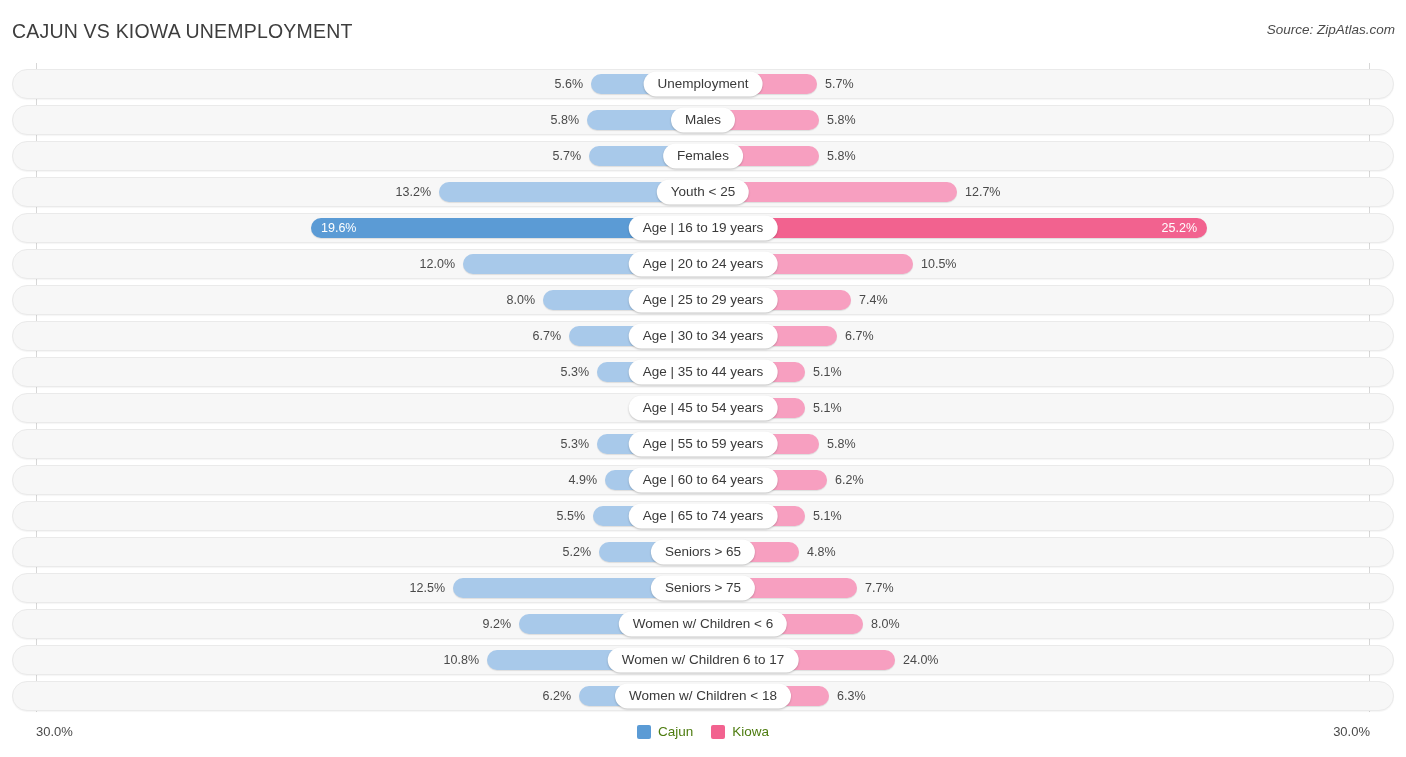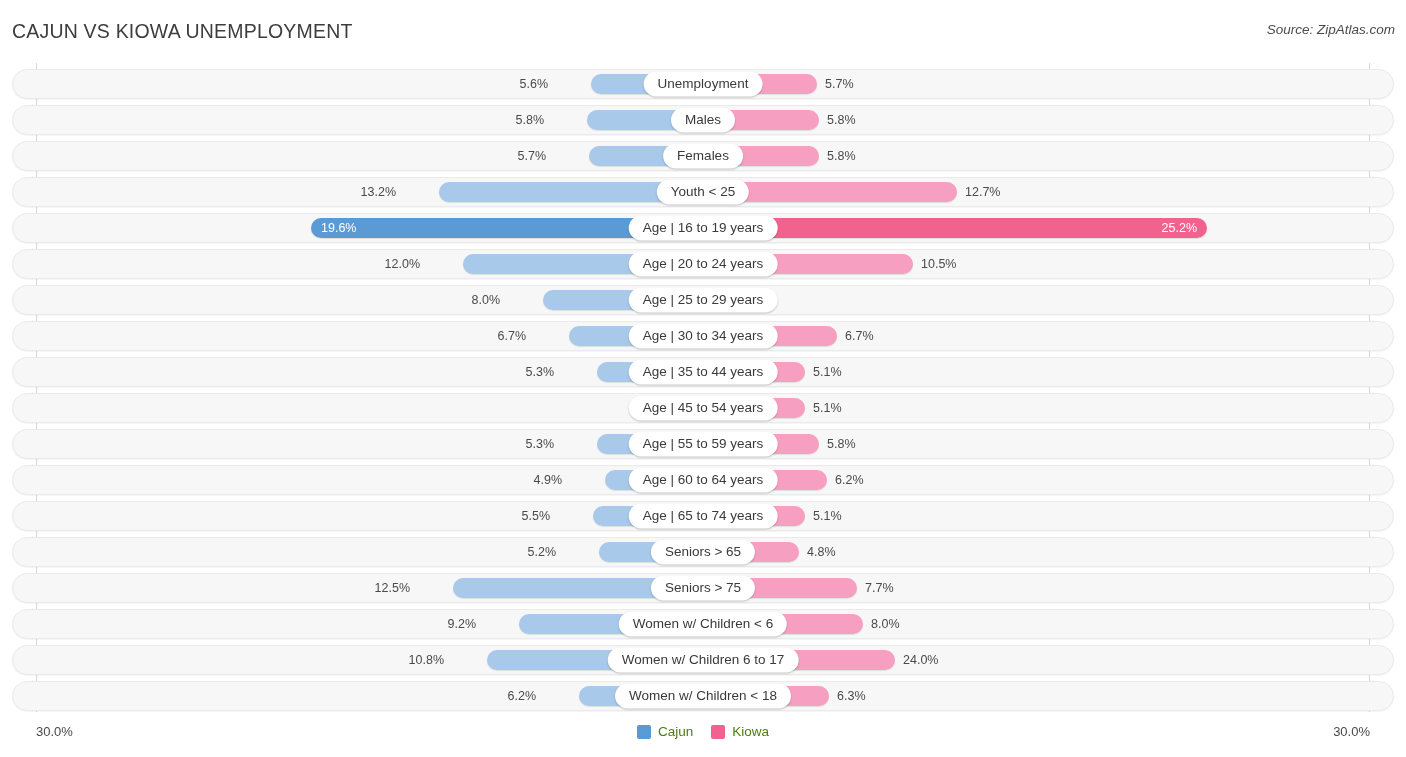--- a/index.html
+++ b/index.html
@@ -77,21 +77,21 @@
     justify-content: center;
   }
 
   
   .side {
     position: absolute;
     top: 0; height: 100%;
     display: flex;
     align-items: center;
   }
-  .side.left  { left: 0;  width: 50%; justify-content: flex-end;  padding-right: 0; gap: 35px; }
+  .side.left  { left: 0;  width: 50%; justify-content: flex-end;  padding-right: 0; }
   .side.right { right: 0; width: 50%; justify-content: flex-start; }
 
   .bar {
     height: 20px;
     position: relative;
     display: flex;
     align-items: center;
   }
   .bar.left {
     background: #a8c9ea;
@@ -271,20 +271,24 @@
             </div>
             <div class="cat-pill">Age | 20 to 24 years</div>
           </div>
         </div>
         <div class="row" style="top: 222px;">
           <div class="row-inner">
             <div class="side left">
               <span class="val outside-left">8.0%</span>
               <div class="bar left" style="width: 160px;"></div>
             </div>
+            <div class="side right">
+              <div class="bar right" style="width: 148px;"></div>
+              <span class="val outside-right">7.4%</span>
+            </div>
             <div class="cat-pill">Age | 25 to 29 years</div>
           </div>
         </div>
         <div class="row" style="top: 258px;">
           <div class="row-inner">
             <div class="side left">
               <span class="val outside-left">6.7%</span>
               <div class="bar left" style="width: 134px;"></div>
             </div>
             <div class="side right">

